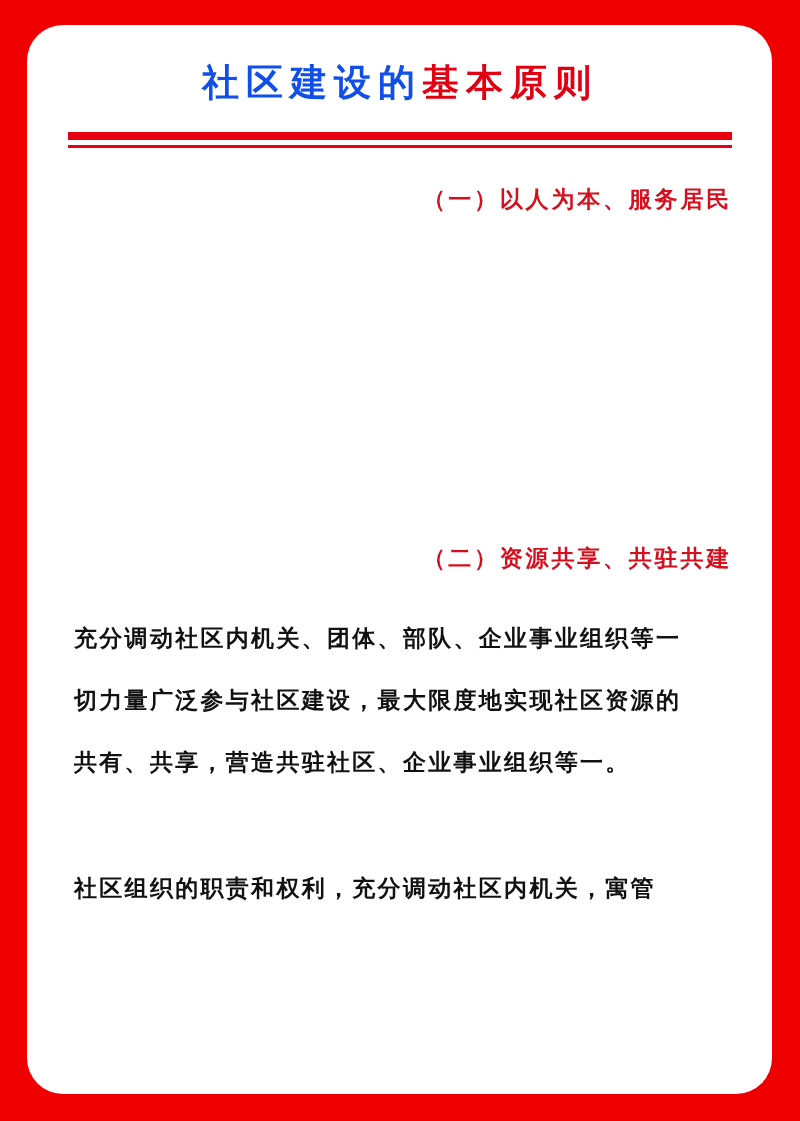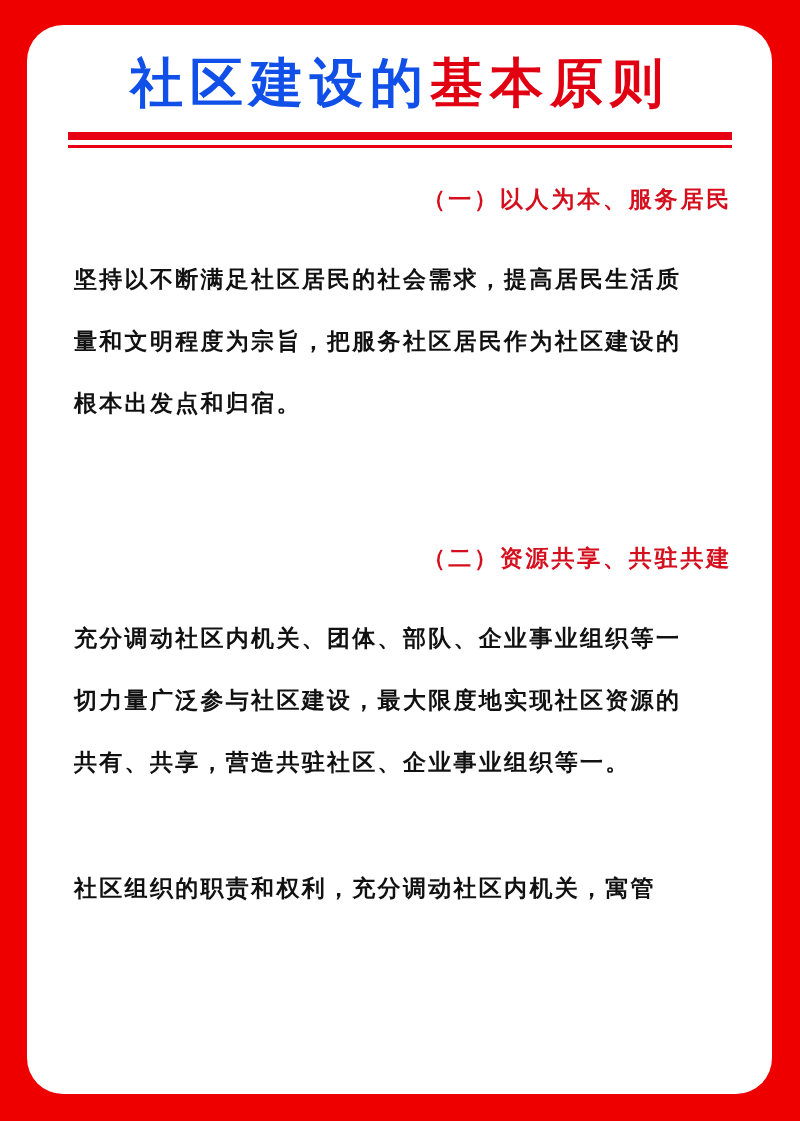--- a/index.html
+++ b/index.html
@@ -13,21 +13,21 @@
     position: absolute;
     left: 27px; top: 25px;
     width: 745px; height: 1069px;
     background: #ffffff;
     border-radius: 36px;
   }
   .title {
     position: absolute;
     left: 0; top: 48px; width: 800px;
     text-align: center;
-    font-size: 53px; font-weight: bold;
+    font-size: 37px; font-weight: bold;
     letter-spacing: 7px;
     line-height: 70px;
     white-space: nowrap;
   }
   .title .blue { color: #1150e8; }
   .title .red { color: #e00012; }
   .rule-thick {
     position: absolute; left: 68px; top: 132px;
     width: 664px; height: 8px; background: #e60012;
   }
@@ -65,25 +65,20 @@
 
 <div class="title">
   <span class="blue">社区建设的</span><span class="red">基本原则</span>
 </div>
 
 <div class="rule-thick"></div>
 <div class="rule-thin"></div>
 
 <div class="section" style="top:184px;">
   <div class="heading">（一）以人为本、服务居民</div>
-  <div class="body-lines">
-    <span class="line">坚持以不断满足社区居民的社会需求，提高居民生活质</span>
-    <span class="line">量和文明程度为宗旨，把服务社区居民作为社区建设的</span>
-    <span class="line">根本出发点和归宿。</span>
-  </div>
 </div>
 
 <div class="section" style="top:503px;margin-top:40px;">
   <div class="heading">（二）资源共享、共驻共建</div>
   <div class="body-lines">
     <span class="line">充分调动社区内机关、团体、部队、企业事业组织等一</span>
     <span class="line">切力量广泛参与社区建设，最大限度地实现社区资源的</span>
     <span class="line">共有、共享，营造共驻社区、企业事业组织等一。</span>
   </div>
 </div>

